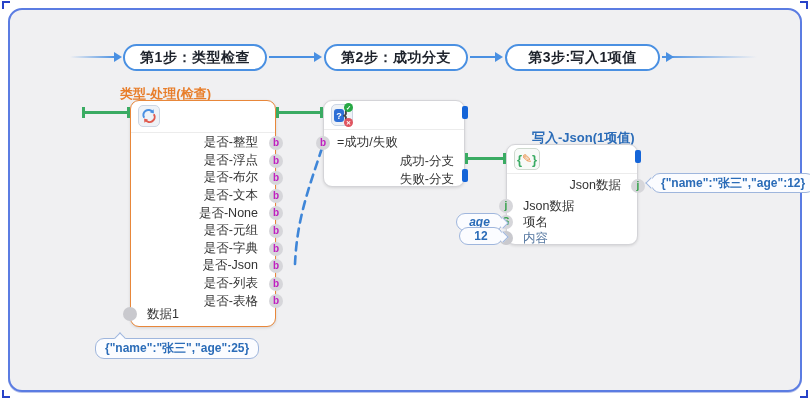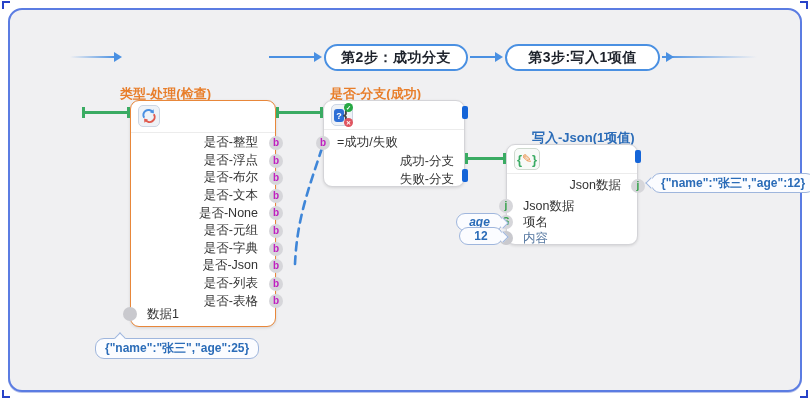--- a/index.html
+++ b/index.html
@@ -83,20 +83,23 @@
   <div class="cm cm-tr"></div>
   <div class="cm cm-bl"></div>
   <div class="cm cm-br"></div>
 
   <svg class="overlay" width="810" height="401">
     <path d="M322 148 C 309 188, 297 218, 295 264" fill="none" stroke="#3f86d8" stroke-width="2.6" stroke-dasharray="8 6" stroke-linecap="round"></path>
   </svg>
 
   <div class="arrowline fade-in" style="left:70px; width:46px;"></div>
   <div class="ahead" style="left:114px;"></div>
+  <div class="pill" style="left:123px; width:144px;">
+    <span>第1步：类型检查</span>
+  </div>
   <div class="arrowline" style="left:269px; width:46px;"></div>
   <div class="ahead" style="left:314px;"></div>
   <div class="pill" style="left:324px; width:144px;">
     <span>第2步：成功分支</span>
   </div>
   <div class="arrowline" style="left:470px; width:26px;"></div>
   <div class="ahead" style="left:495px;"></div>
   <div class="pill" style="left:505px; width:155px;">
     <span>第3步:写入1项值</span>
   </div>
@@ -165,21 +168,20 @@
     <div class="row r-in" style="position:absolute; left:0; right:0; bottom:3px; height:17px;">
       <span class="portdot" style="left:-8px; top:1px;"></span>
       <span>数据1</span>
     </div>
   </div>
   <div class="bubble" style="left:95px; top:338px; height:21px;">
     <span class="tail tail-top"></span>
     <span>{"name":"张三","age":25}</span>
   </div>
 
-  <div class="node-title t-orange" style="left:330px; top:85px;">是否-分支(成功)</div>
   <div class="node" style="left:323px; top:100px; width:142px; height:87px;">
     <div class="hdr" style="height:29px;">
       <div class="iconbox" style="top:3px;">
         <span class="q-sq">?</span>
         <span class="brace-ch">{</span>
         <span class="mini-c mini-ok">✓</span>
         <span class="mini-c mini-no">✕</span>
       </div>
     </div>
     <div class="row r-in" style="height:19px; margin-top:3px; padding-left:13px;">

